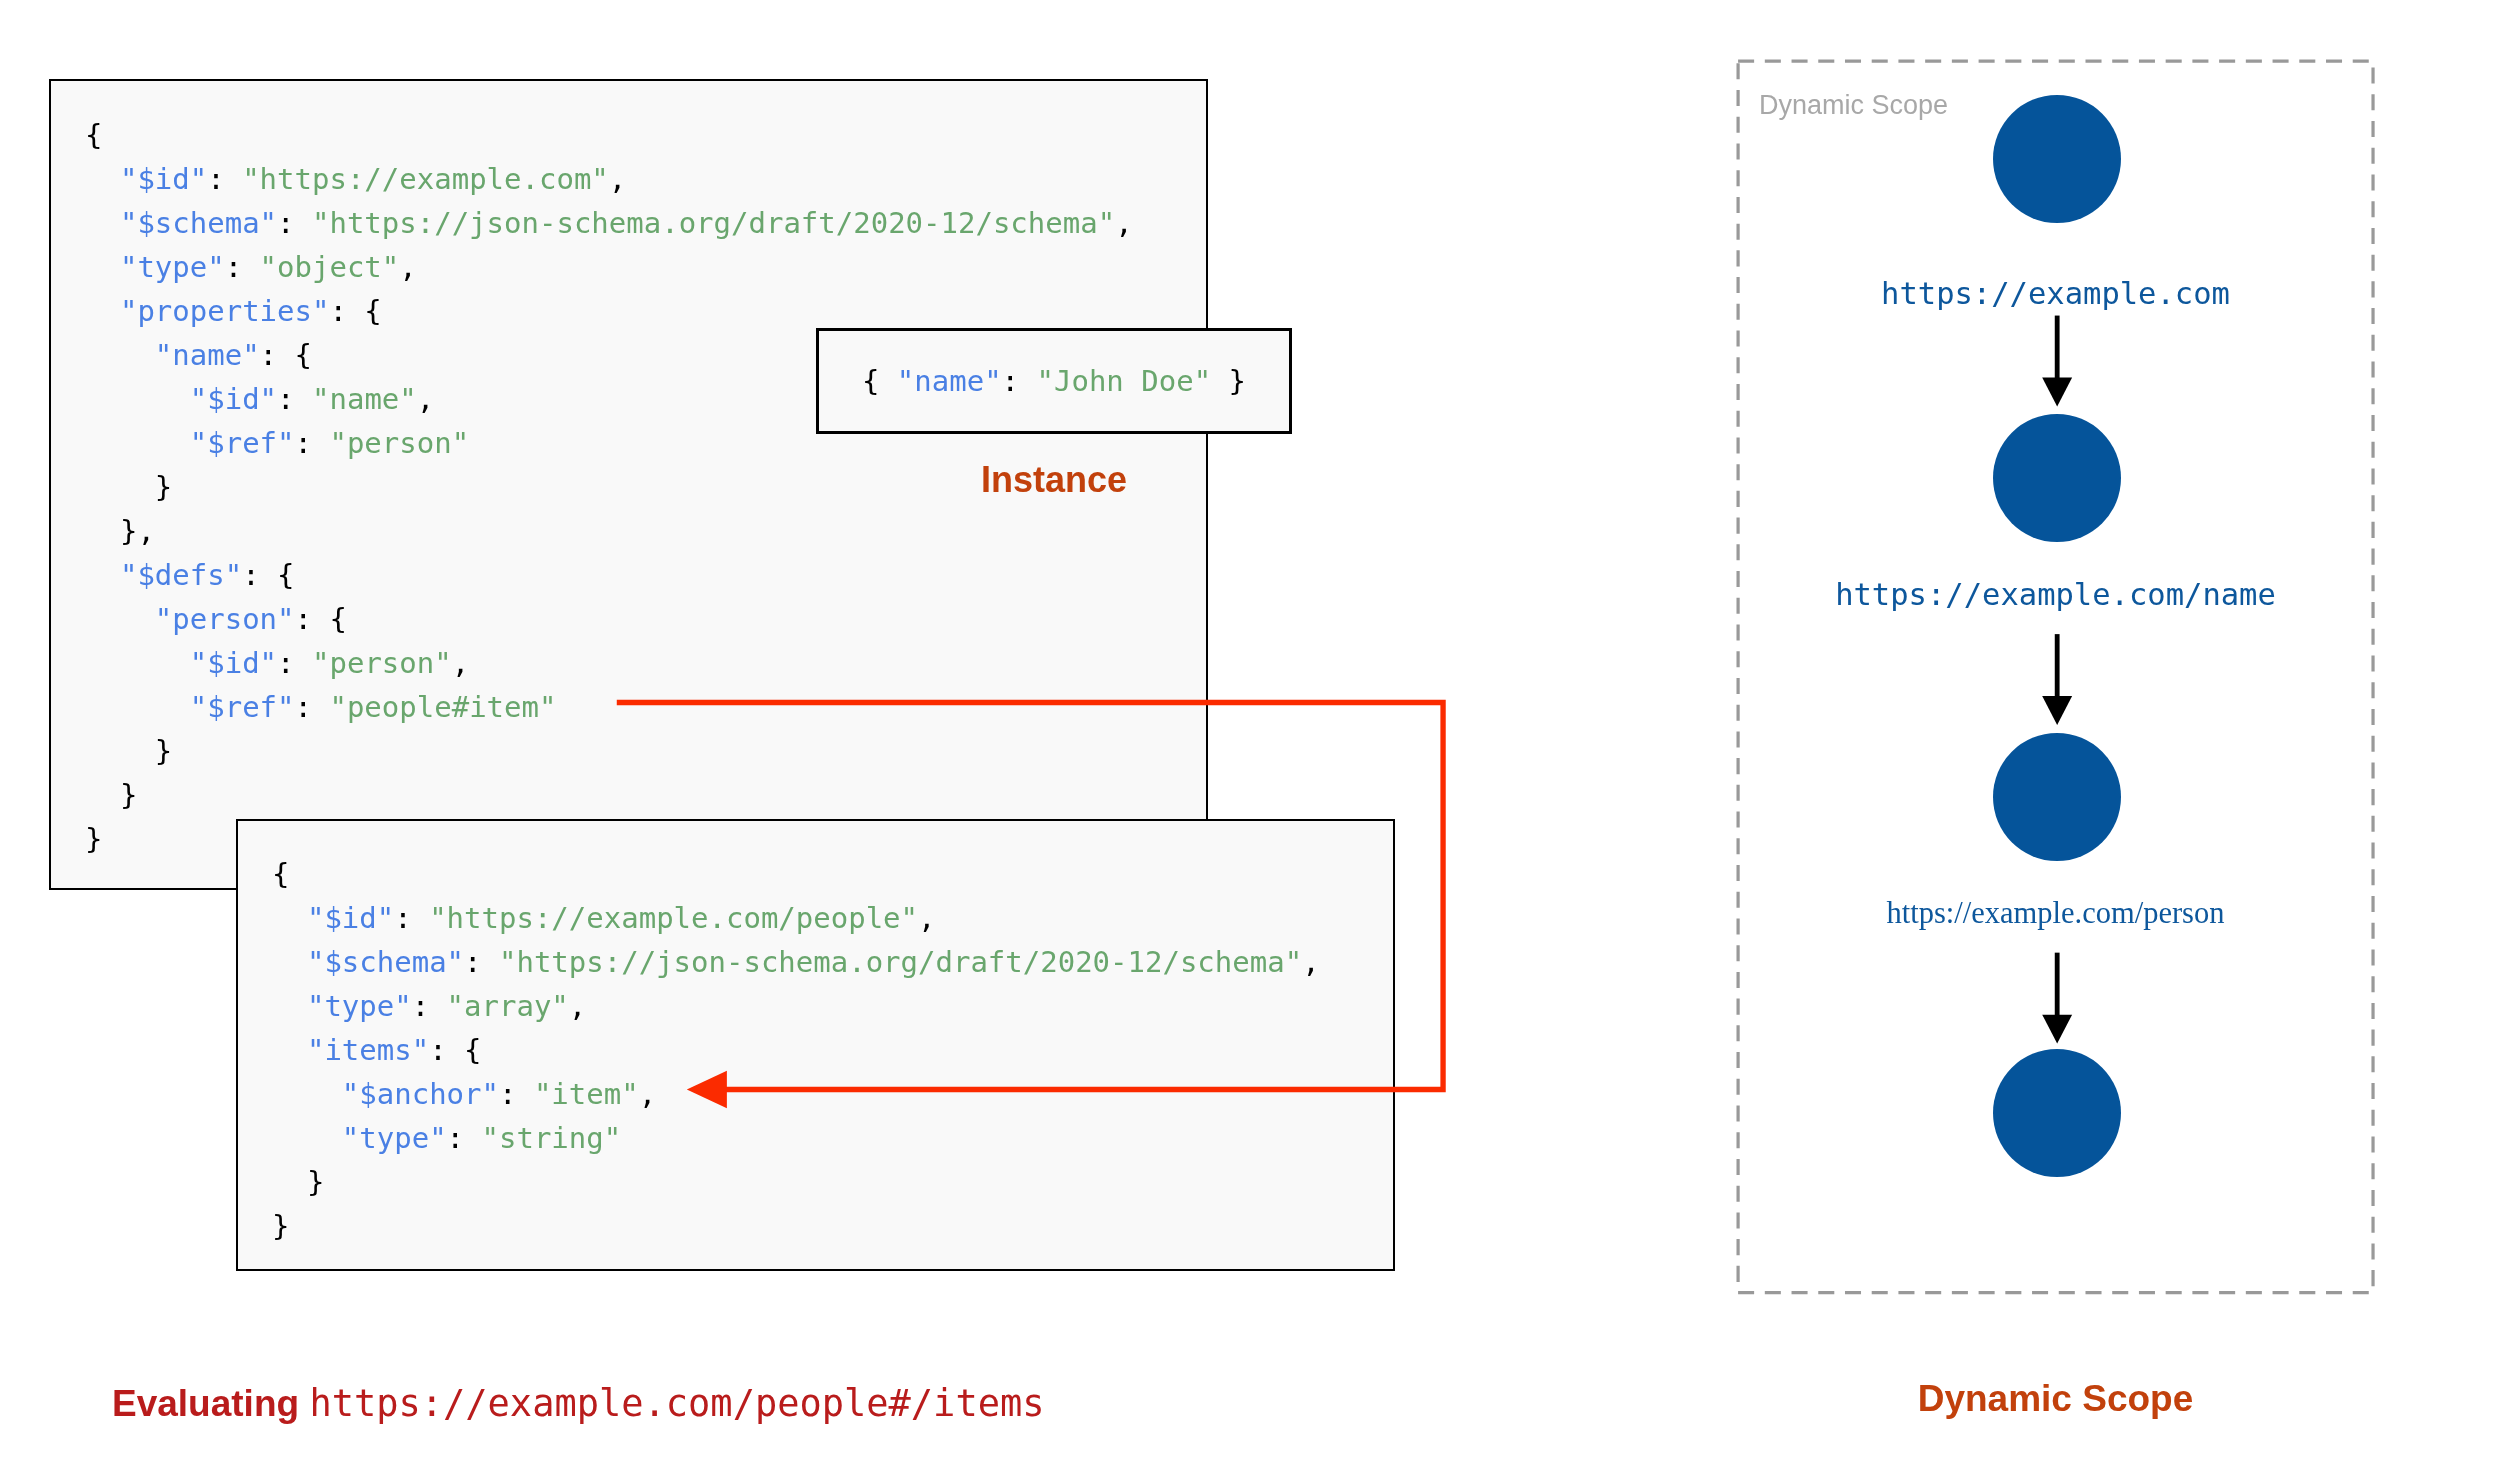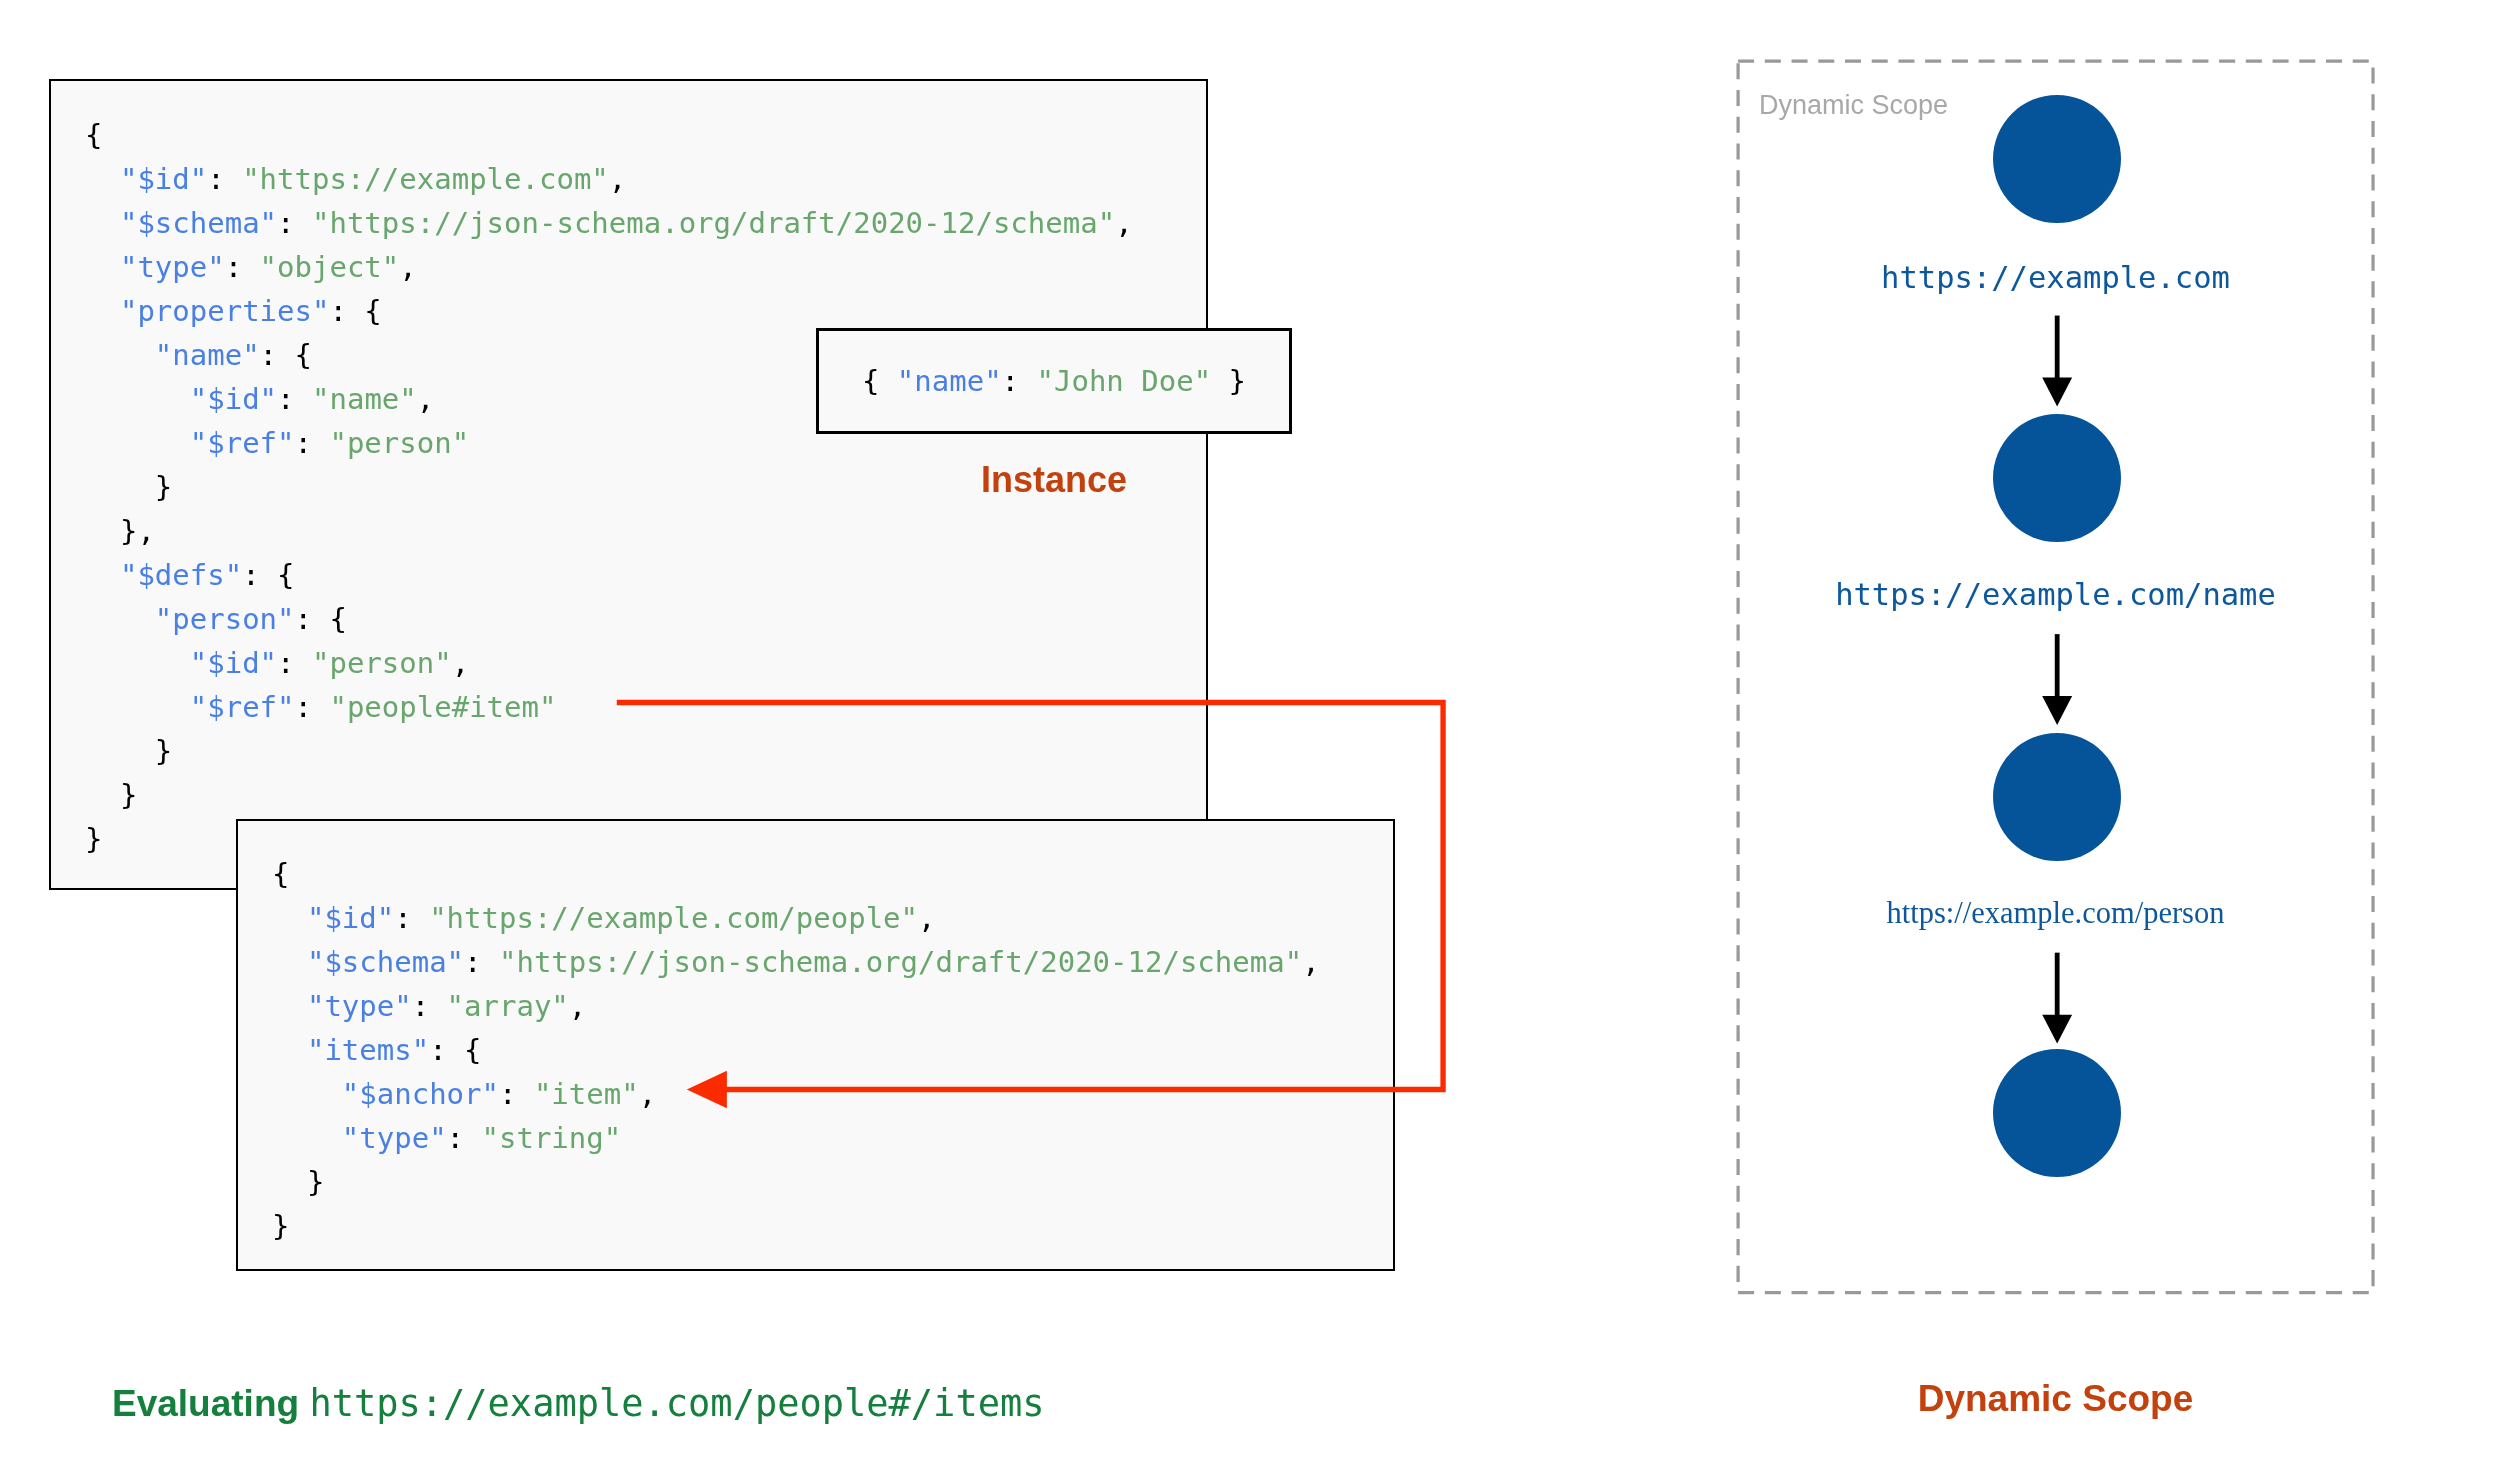--- a/index.html
+++ b/index.html
@@ -31,21 +31,21 @@
   .scope-circle{position:absolute;width:128px;height:128px;border-radius:50%;
                 background:#05549a;z-index:10;}
   .scope-url{position:absolute;width:635px;left:1738px;text-align:center;
              font-family:"DejaVu Sans Mono",monospace;font-size:30.5px;line-height:37px;
              color:#0d579c;z-index:10;}
   #scope-panel-label{position:absolute;left:1759px;top:90px;font-size:27px;
                      color:#a8a8a8;z-index:10;}
   #scope-caption{left:1738px;top:1378px;width:635px;text-align:center;font-size:37px;}
 
   
-  #evaluating{position:absolute;left:112px;top:1382px;font-size:37px;color:#15803d;
+  #evaluating{position:absolute;left:112px;top:1382px;font-size:37px;color:#b91c1c;
               white-space:pre;z-index:10;}
   #evaluating .ev-prefix{font-weight:bold;font-family:"Liberation Sans",sans-serif;}
   #evaluating .ev-uri{font-family:"DejaVu Sans Mono",monospace;}
 
   
   #overlay{position:absolute;left:0;top:0;z-index:8;pointer-events:none;}
 </style>
 </head>
 <body>
 
@@ -81,21 +81,21 @@
     </g>
     <g stroke="#000" stroke-width="9">
       <line x1="3849" y1="1782" x2="3849" y2="1900"></line>
       <polygon points="3849,1952 3821,1898 3877,1898" stroke="none" fill="#000"></polygon>
     </g>
   </svg>
 
   <div id="scope-panel-label">Dynamic Scope</div>
 
   <div class="scope-circle" style="left:1993px;top:95px;"></div>
-  <div class="scope-url" style="top:259px;">https://example.com</div>
+  <div class="scope-url" style="top:275px;">https://example.com</div>
 
   <div class="scope-circle" style="left:1993px;top:414px;"></div>
   <div class="scope-url" style="top:576px;">https://example.com/name</div>
 
   <div class="scope-circle" style="left:1993px;top:733px;"></div>
   <div class="scope-url" style="top:895px;font-family:Liberation Serif, serif;">https://example.com/person</div>
 
   <div class="scope-circle" style="left:1993px;top:1049px;"></div>
 
   <div class="caption" id="scope-caption">Dynamic Scope</div>

